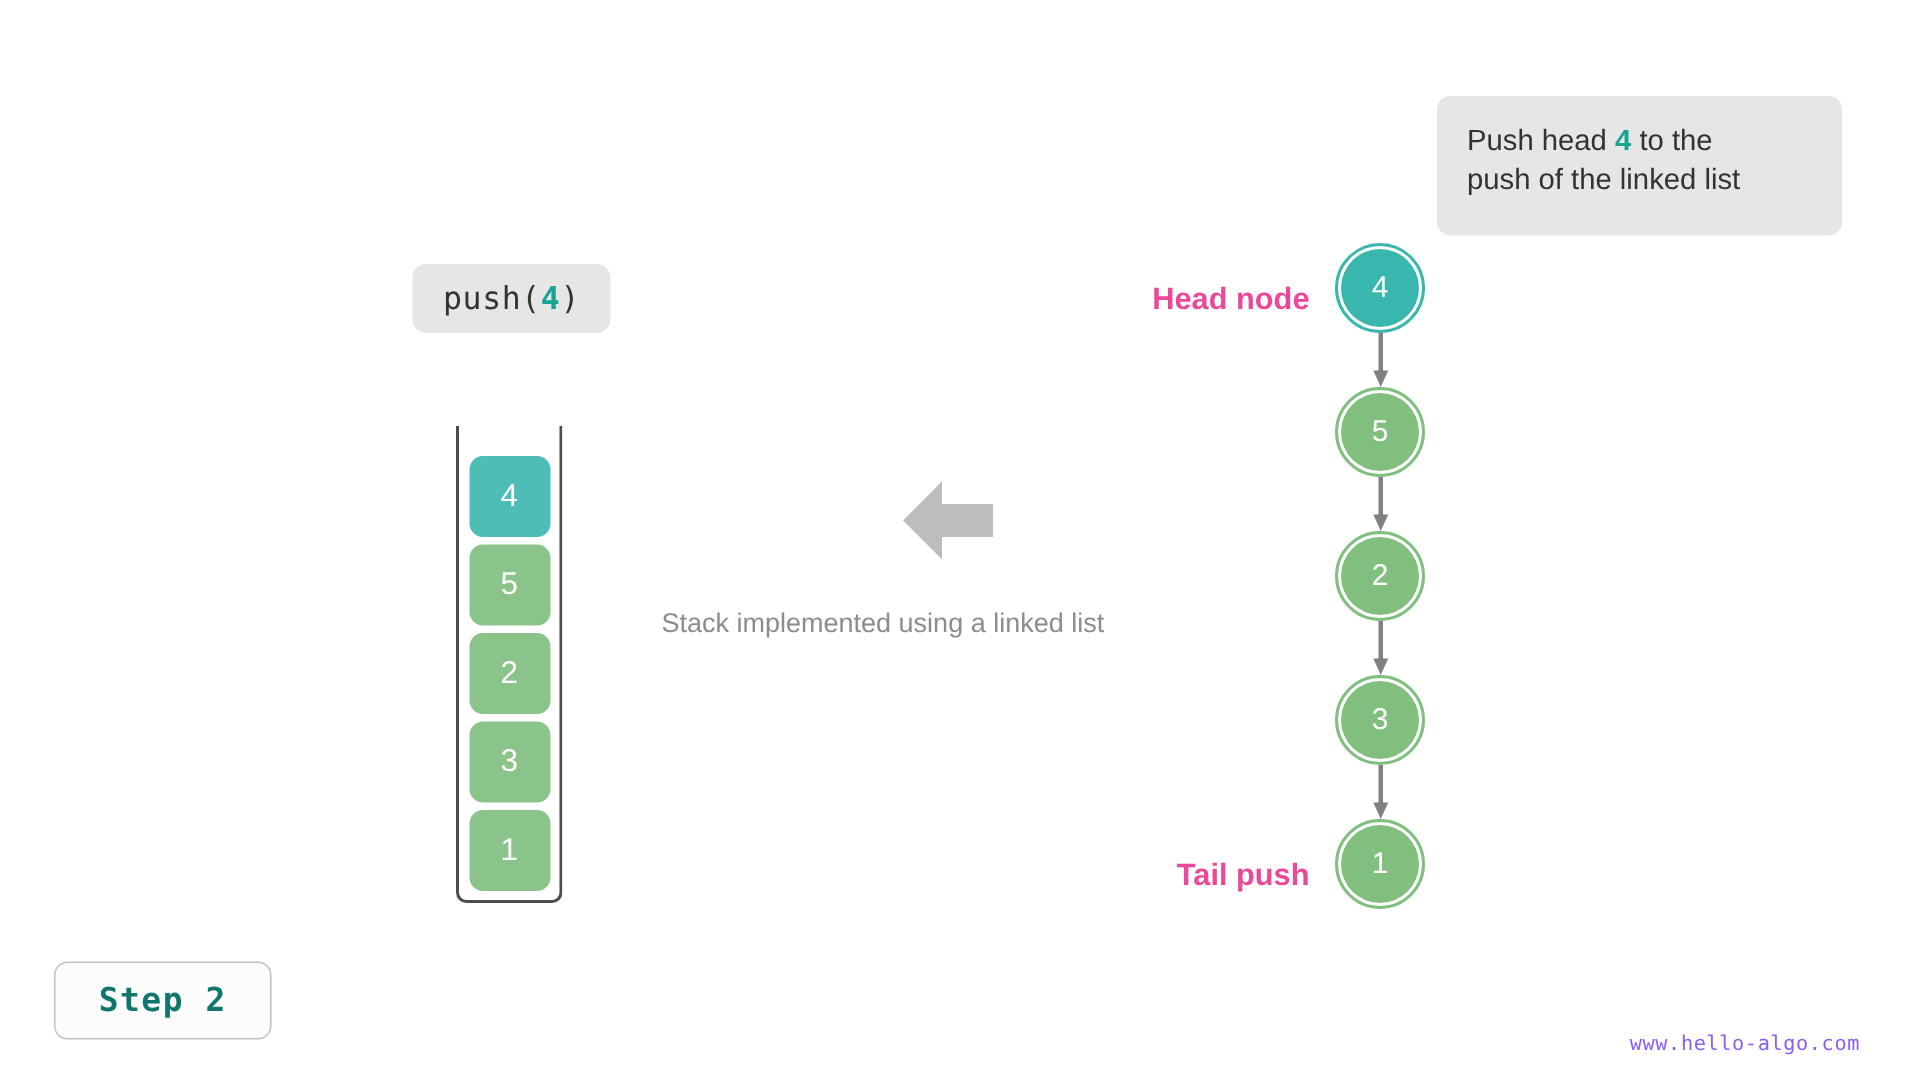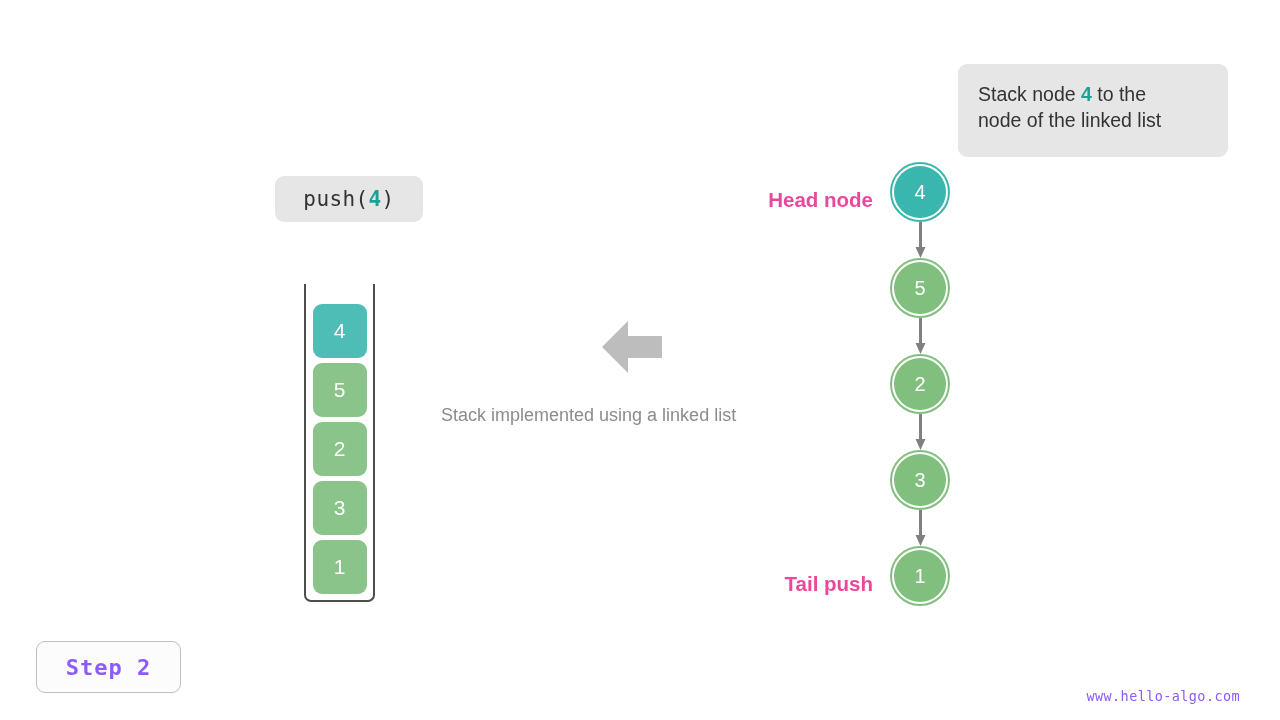--- a/index.html
+++ b/index.html
@@ -37,21 +37,21 @@
   .accent {
     color: #19a392;
     font-weight: bold;
   }
 
   
   #push-chip {
     position: absolute;
     left: 275px;
     top: 176px;
-    width: 148px;
+    width: 132px;
     height: 46px;
     background: #e6e6e6;
     border-radius: 9px;
     display: flex;
     align-items: center;
     justify-content: center;
     font-family: "DejaVu Sans Mono", "Liberation Mono", monospace;
     font-size: 21px;
     color: #333333;
     letter-spacing: 0.4px;
@@ -174,43 +174,43 @@
     box-sizing: border-box;
     border: 1.6px solid #bfbfbf;
     border-radius: 9px;
     background: #fcfcfc;
     display: flex;
     align-items: center;
     justify-content: center;
     font-family: "DejaVu Sans Mono", "Liberation Mono", monospace;
     font-size: 22px;
     font-weight: bold;
-    color: #8b5cf6;
+    color: #0f766e;
     letter-spacing: 1px;
   }
 
   
   #watermark {
     position: absolute;
     right: 40px;
     bottom: 16px;
     font-family: "DejaVu Sans Mono", "Liberation Mono", monospace;
     font-size: 13.5px;
     color: #8b5cf6;
     letter-spacing: 0.4px;
   }
 </style>
 </head>
 <body>
 
 <div id="callout">
   <div class="line">
-    <span>Stack node </span><span class="accent">4</span><span> to the</span>
+    <span>Push head </span><span class="accent">4</span><span> to the</span>
   </div>
-  <div class="line">node of the linked list</div>
+  <div class="line">push of the linked list</div>
 </div>
 
 <div id="push-chip">
   <span>push(</span>
     <span class="accent">4</span>
     <span>)</span>
 </div>
 
 <div id="stack">
   <div class="walls"></div>

